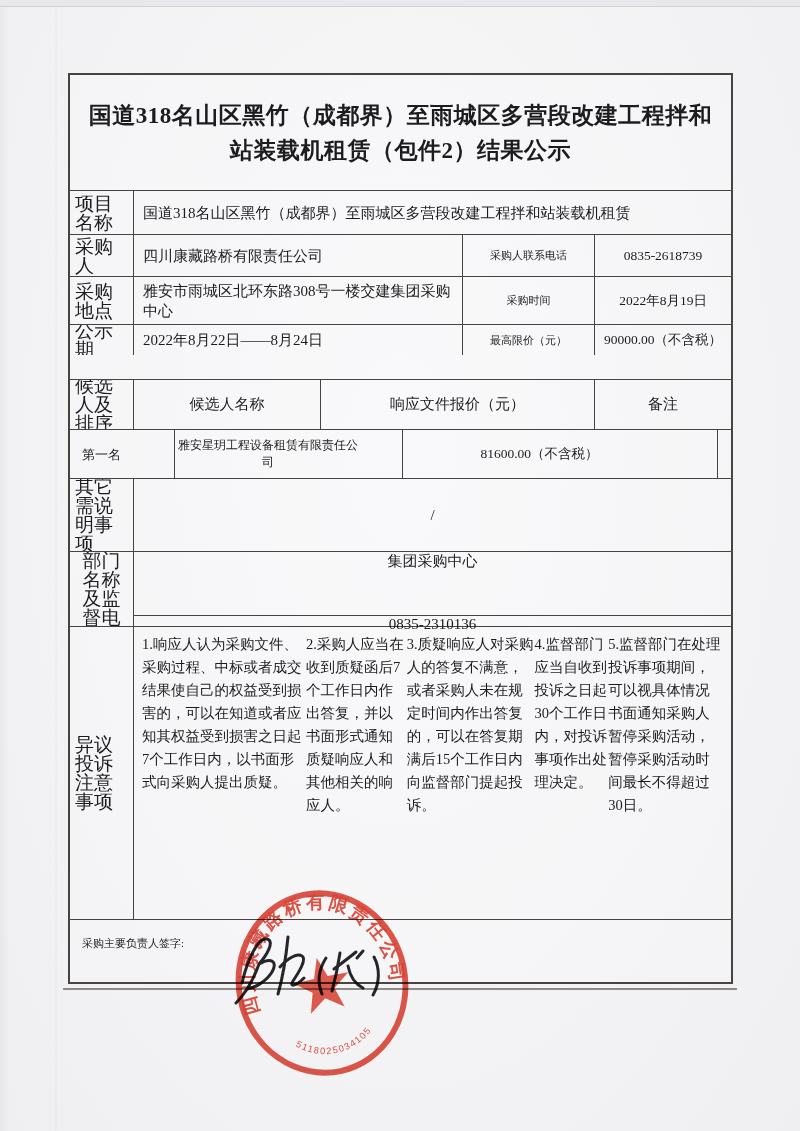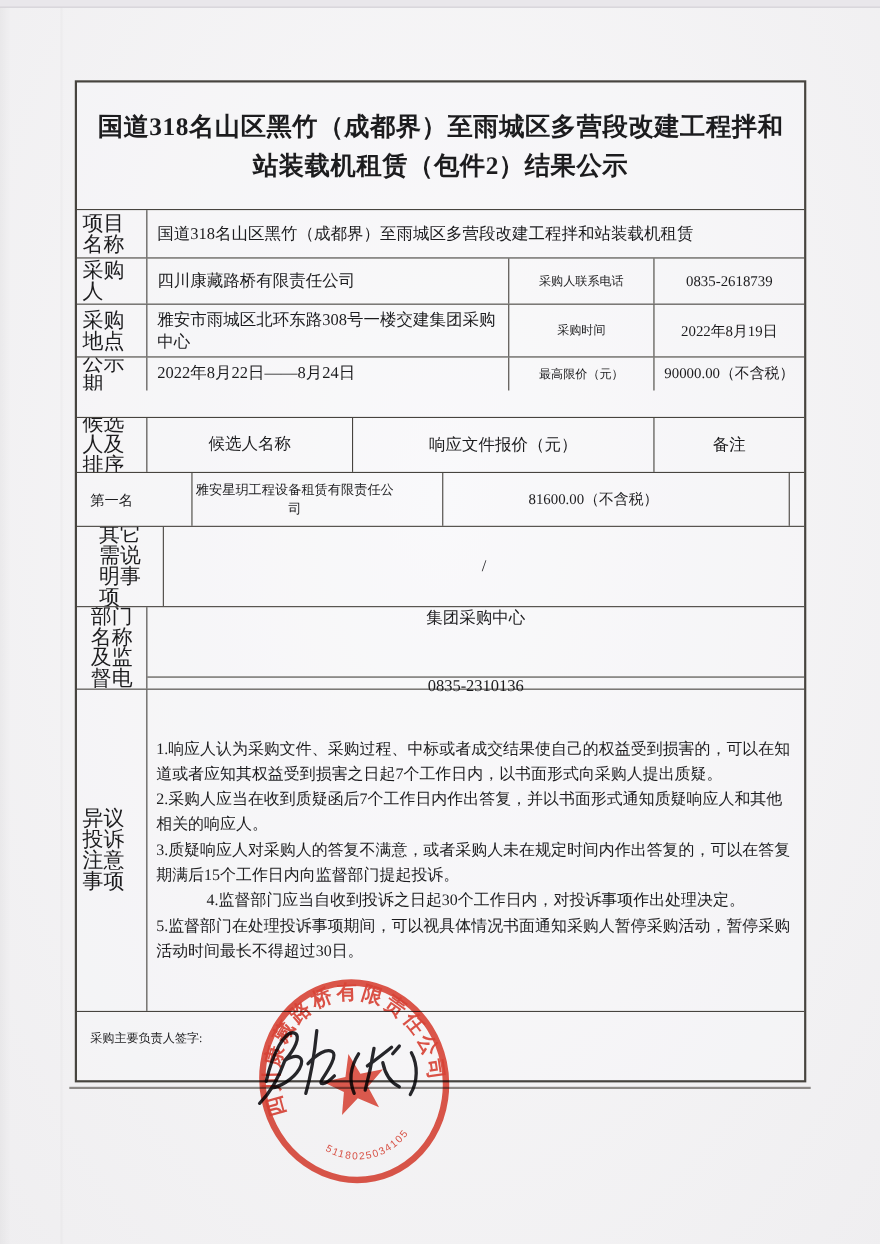--- a/index.html
+++ b/index.html
@@ -41,34 +41,34 @@
   .full-col { flex:1 1 auto; padding:2px 9px; font-size:15px; line-height:20px; }
   .full-center { flex:1 1 auto; justify-content:center; font-size:15px; }
   .h-title { height:115px; }
   .h-project { height:44px; }
   .h-purchaser { height:42px; }
   .h-location { height:48px; }
   .h-publicity { height:31px; }
   .h-candhead { height:50px;margin-top:24px; }
   .h-first { height:49px;gap:41px; }
   .h-second { height:43px; }
-  .h-other { height:73px;padding-left:15px; }
+  .h-other { height:73px; }
   .h-superv { height:75px; }
   .h-objection { height:293px; }
   .h-signature { height:48px; }
   .title-cell {
     flex:1 1 auto; flex-direction:column; justify-content:center;
     font-size:23px; font-weight:700; line-height:35px; letter-spacing:0.5px;
     text-align:center; border-left:none;
   }
   .superv-right { flex:1 1 auto; display:flex; flex-direction:column; border-left:1.5px solid #47443f; box-sizing:border-box; }
   .superv-sub { flex:1 1 50%; display:flex; align-items:center; justify-content:center; font-size:15px; box-sizing:border-box; }
   .superv-sub + .superv-sub { border-top:1.5px solid #47443f;margin-top:44px; }
   .objection-cell {
-    flex:1 1 auto; flex-direction:column; justify-content:center; align-items:center;
+    flex:1 1 auto; flex-direction:row; justify-content:center; align-items:flex-start;
     padding:6px 8px; font-size:14.5px; line-height:23px;
   }
   .objection-cell p { margin:0; }
   .sig-cell { flex:1 1 auto; padding-left:12px; font-size:11px; border-left:none; }
   .extra-bottom-line {
     position:absolute; left:63px; top:988px; width:674px; height:2px;
     background:#56524d; opacity:0.65;
   }
   
   .seal-svg { position:absolute; left:232px; top:886px; width:180px; height:194px; mix-blend-mode:multiply; opacity:0.92; }

